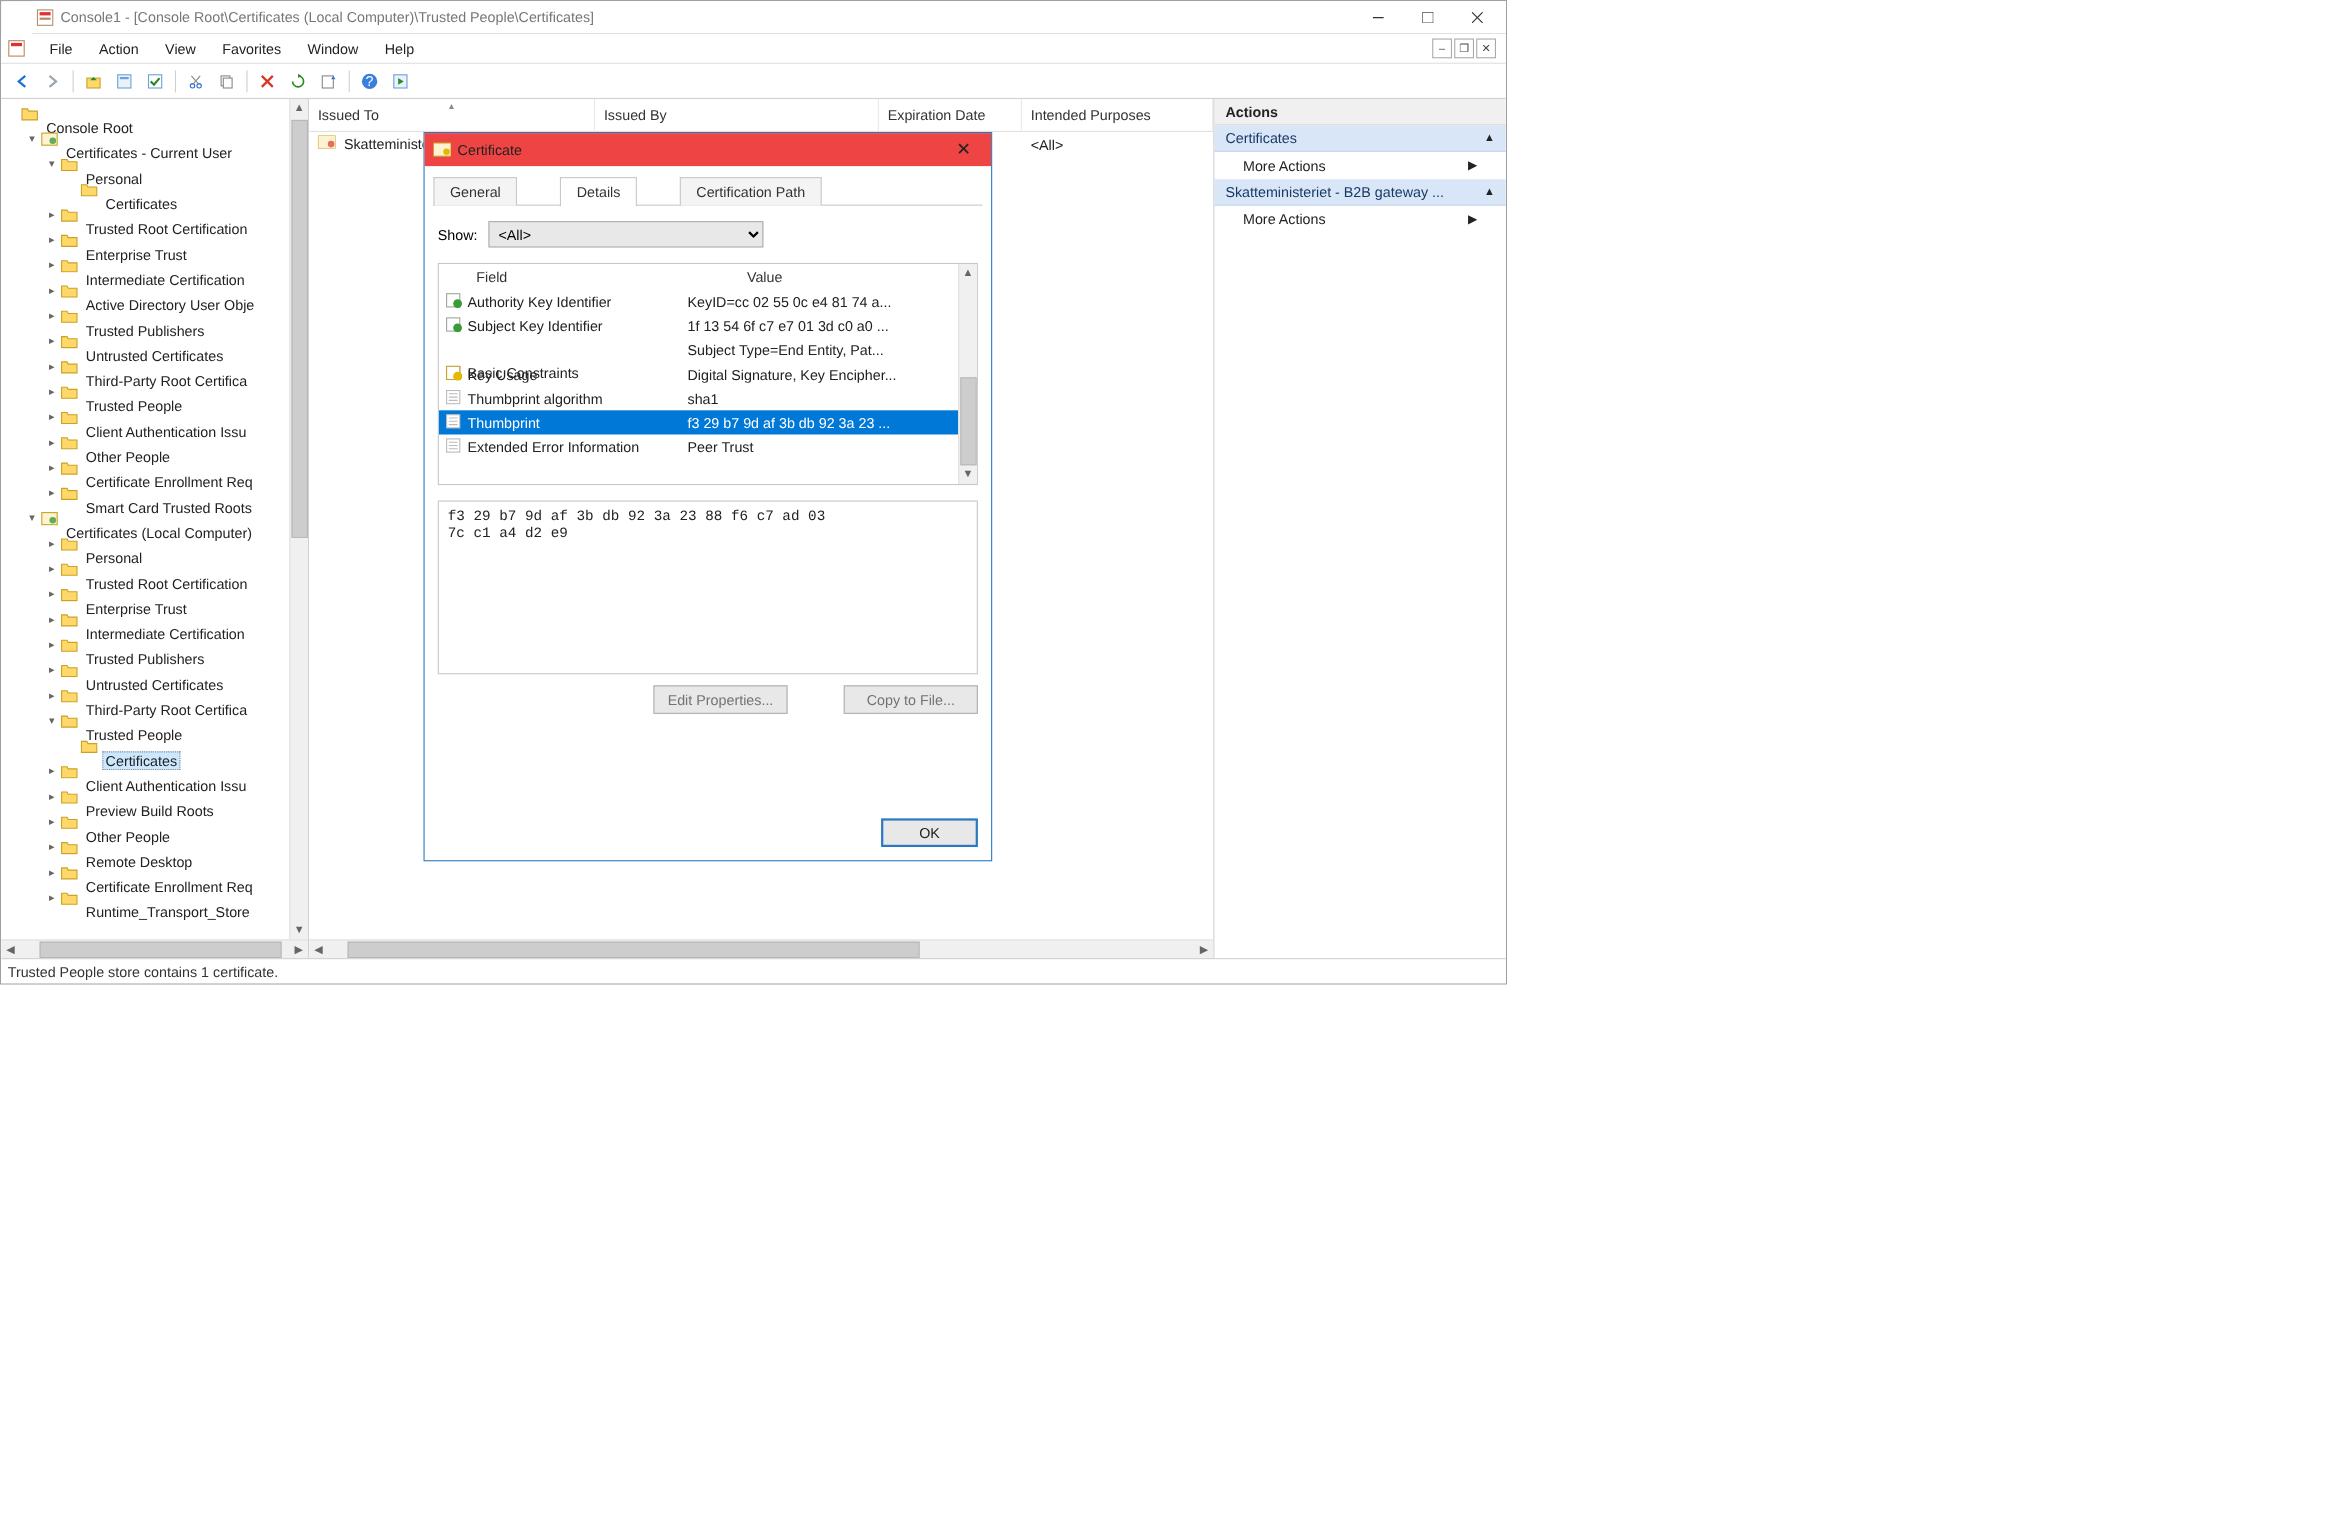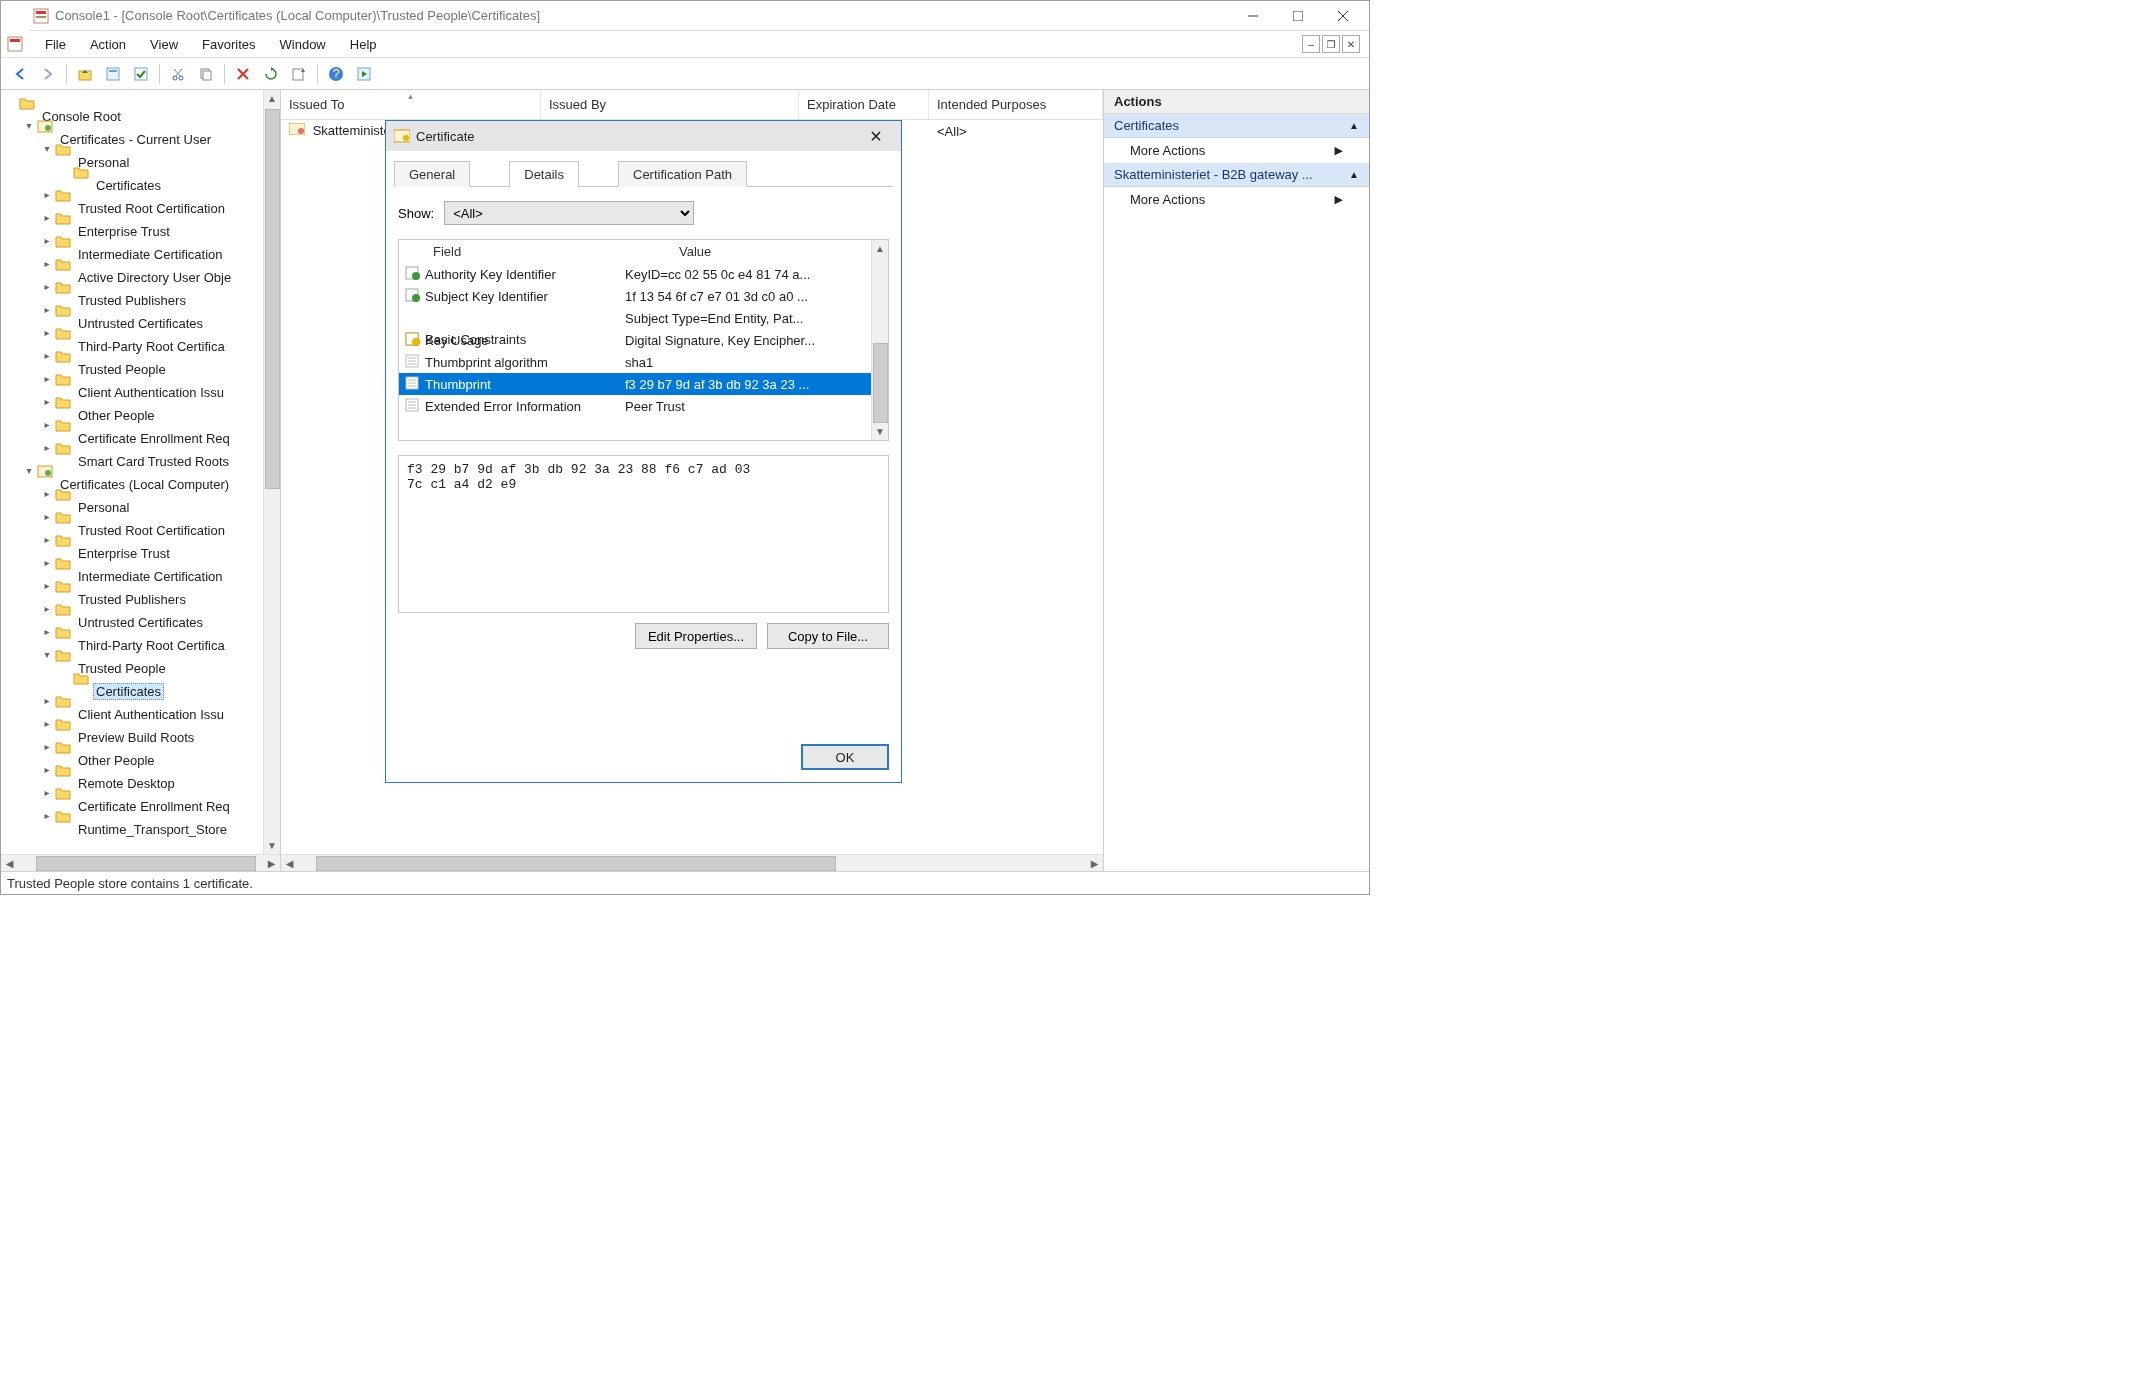--- a/index.html
+++ b/index.html
@@ -59,21 +59,21 @@
 .apgroup .gl { color:#1a3a66; font-weight:500; overflow:hidden; text-overflow:ellipsis; white-space:nowrap;}
 .apitem { display:flex; align-items:center; justify-content:space-between; padding:5px 26px; color:#222;}
 .arrup { font-size:10px; color:#222;}
 .arrrt { font-size:11px; color:#222;}
 
 
 .statusbar { height: 23px; border-top: 1px solid #d0d0d0; display:flex; align-items:center; padding:0 6px; color:#333; background:#fff;}
 
 
 .certdlg { position:absolute; top:0; left:104px; width:517px; height:663px; background:#fff; border:1px solid #2b79c2; z-index:10; display:flex; flex-direction:column; }
-.dlgtitle { height:30px; display:flex; align-items:center; padding:0 8px; background:#e5e5e5; }
+.dlgtitle { height:30px; display:flex; align-items:center; padding:0 8px; background:#ef4444; }
 .dlgtitle .dicon { width:16px; height:16px; margin-right:6px; display:flex; align-items:center; justify-content:center;}
 .dlgtitle .dtxt { flex:1; color:#222; }
 .dlgtitle .dclose { width:34px; height:28px; display:flex; align-items:center; justify-content:center; font-size:16px; color:#222; }
 
 .tabstrip { display:flex; margin: 10px 8px 0; position:relative;gap:40px; }
 .tabstrip::after { content:""; position:absolute; bottom:0; left:0; right:0; height:1px; background:#c8c8c8; z-index:0;}
 .tab { padding: 5px 14px; border:1px solid #c8c8c8; border-bottom:none; margin-right:-1px; background:#f4f4f4; color:#333; position:relative; z-index:1;}
 .tab.active { background:#fff; border-bottom:1px solid #fff; margin-bottom:-1px; z-index:2;}
 
 .tabpage { flex:1; padding: 14px 12px 12px; display:flex; flex-direction:column; }
@@ -83,21 +83,21 @@
 .fblist { flex:1; overflow-y:auto; }
 .fbhead { display:flex; position:sticky; top:0; background:#fff; z-index:1;}
 .fbh { padding:4px 8px; color:#333;margin-left:26px; }
 .fbrow { display:flex; align-items:center; height:22px; }
 .fbrow.sel { background:#0078d7; color:#fff; }
 .fbrow.sel .fbc { color:#fff; }
 .fbc { padding:0 6px; overflow:hidden; text-overflow:ellipsis; white-space:nowrap; color:#222; display:flex; align-items:center;}
 .fic { width:16px; height:16px; margin-right:4px; flex:none; }
 .detailbox { border:1px solid #c8c8c8; height:158px; margin-top:14px; padding:6px 8px; font-family: Consolas, "Courier New", monospace; font-size:13px; white-space:pre-wrap; color:#222; overflow:auto;}
 .dlgbtnrow { display:flex; justify-content:flex-end; gap:10px; margin-top:10px; }
-.dlgbtn { min-width:122px; height:26px; border:1px solid #adadad; background:#e8e8e8; display:flex; align-items:center; justify-content:center; color:#000000;}
+.dlgbtn { min-width:122px; height:26px; border:1px solid #adadad; background:#e8e8e8; display:flex; align-items:center; justify-content:center; color:#737373;margin-left:41px;}
 .okrow { margin-top:auto; padding:12px; display:flex; justify-content:flex-end;}
 .okbtn { width:88px; height:26px; border:2px solid #2b79c2; background:#e8e8e8; display:flex; align-items:center; justify-content:center; color:#222;}
 
 
 svg { display:block; }
 </style>
 </head>
 <body>
 
 <div class="titlebar">

